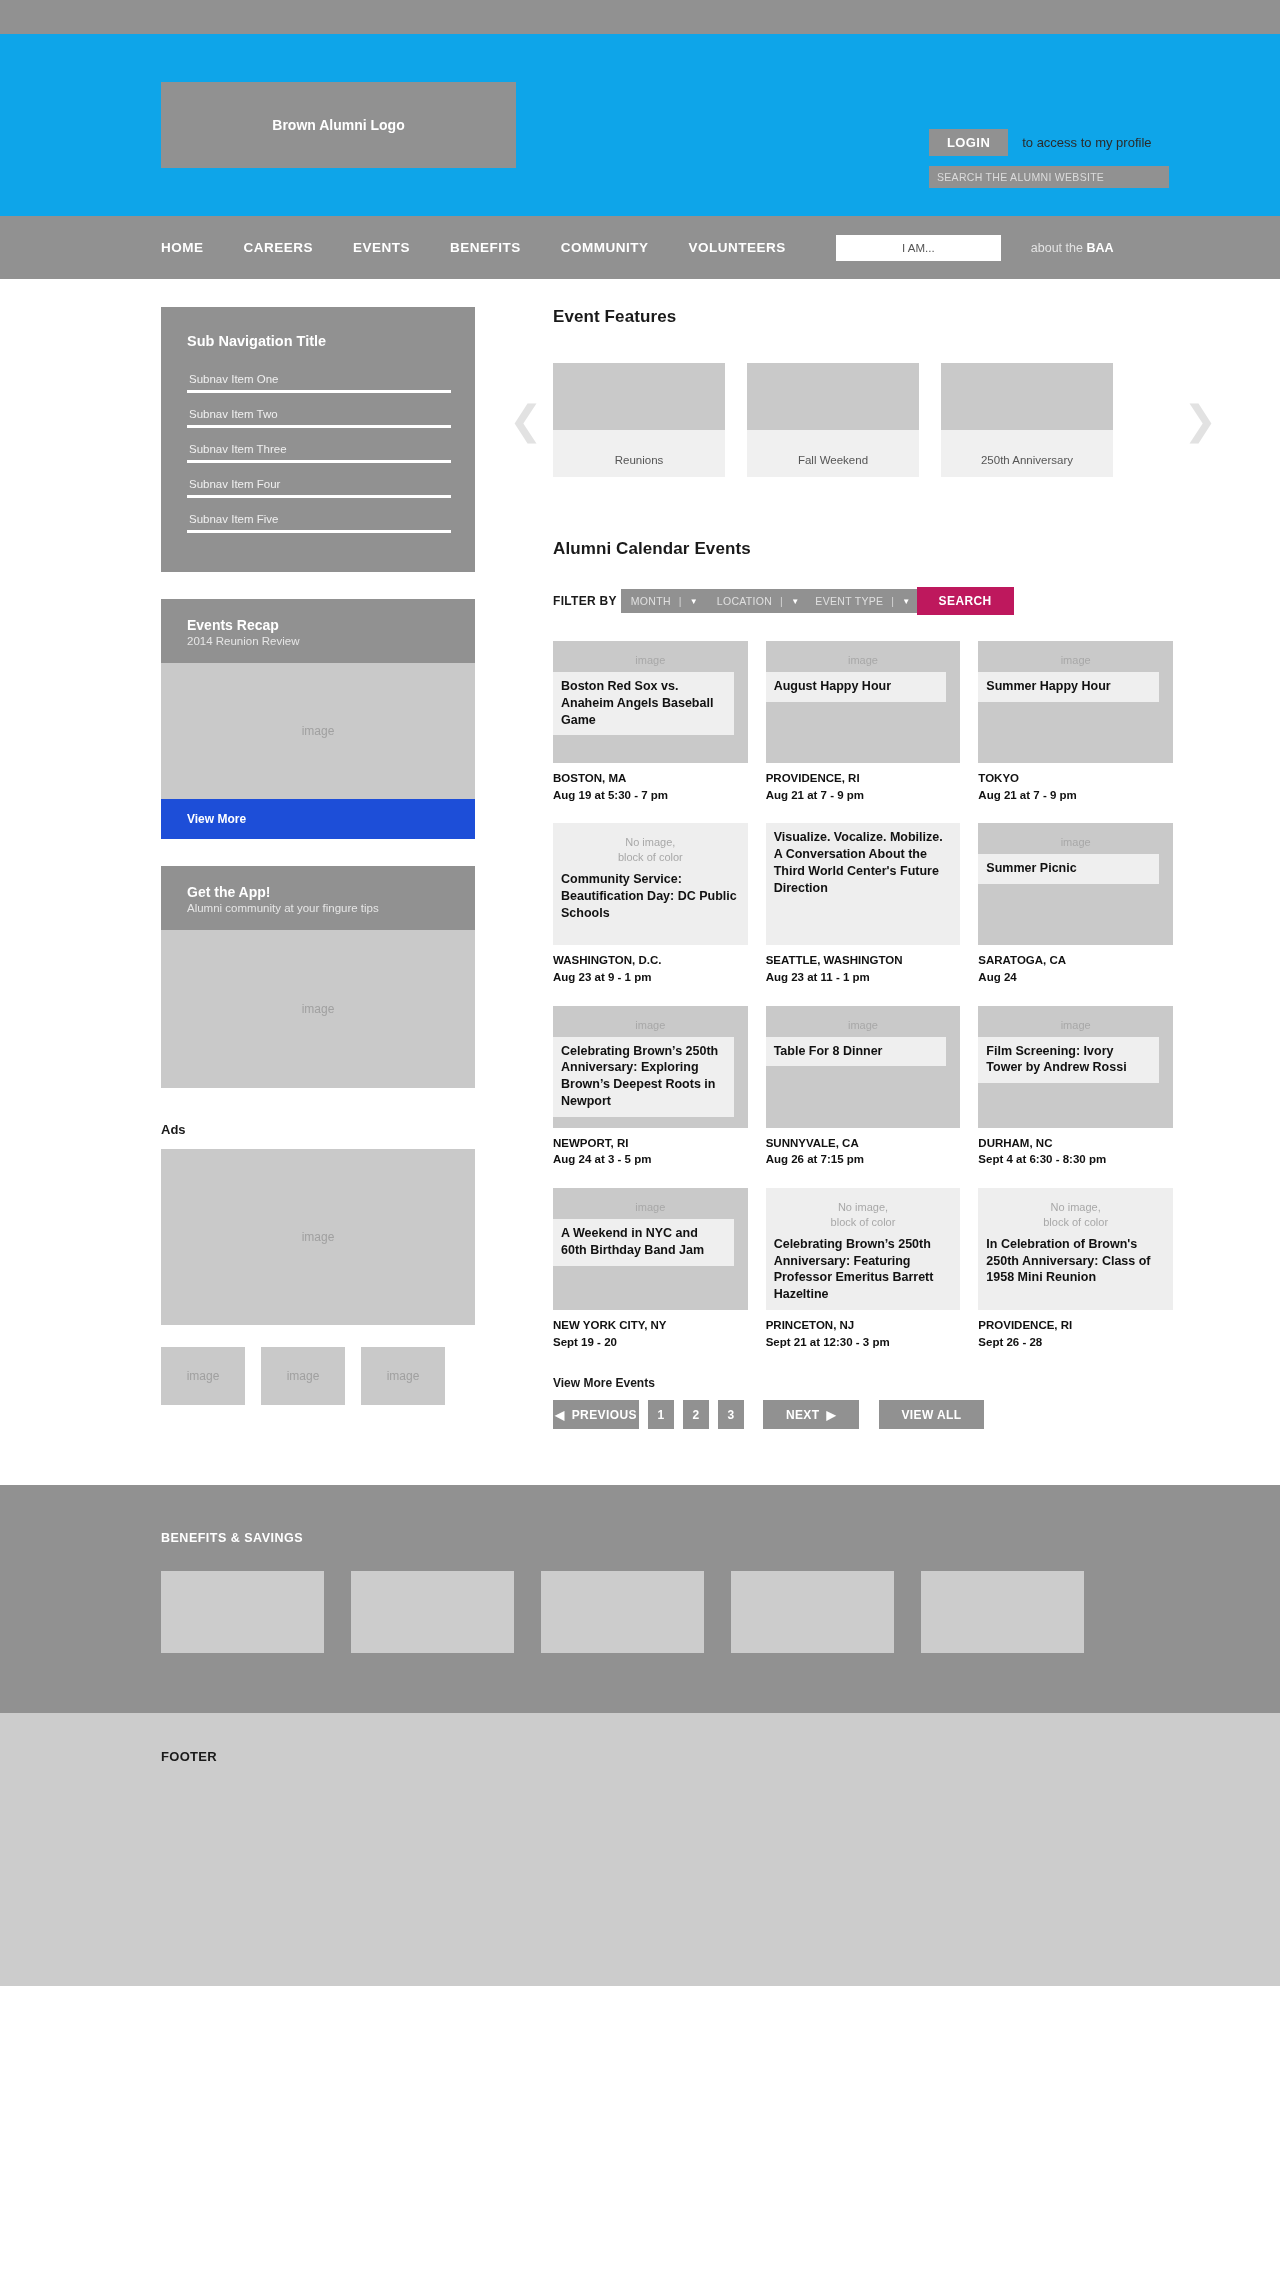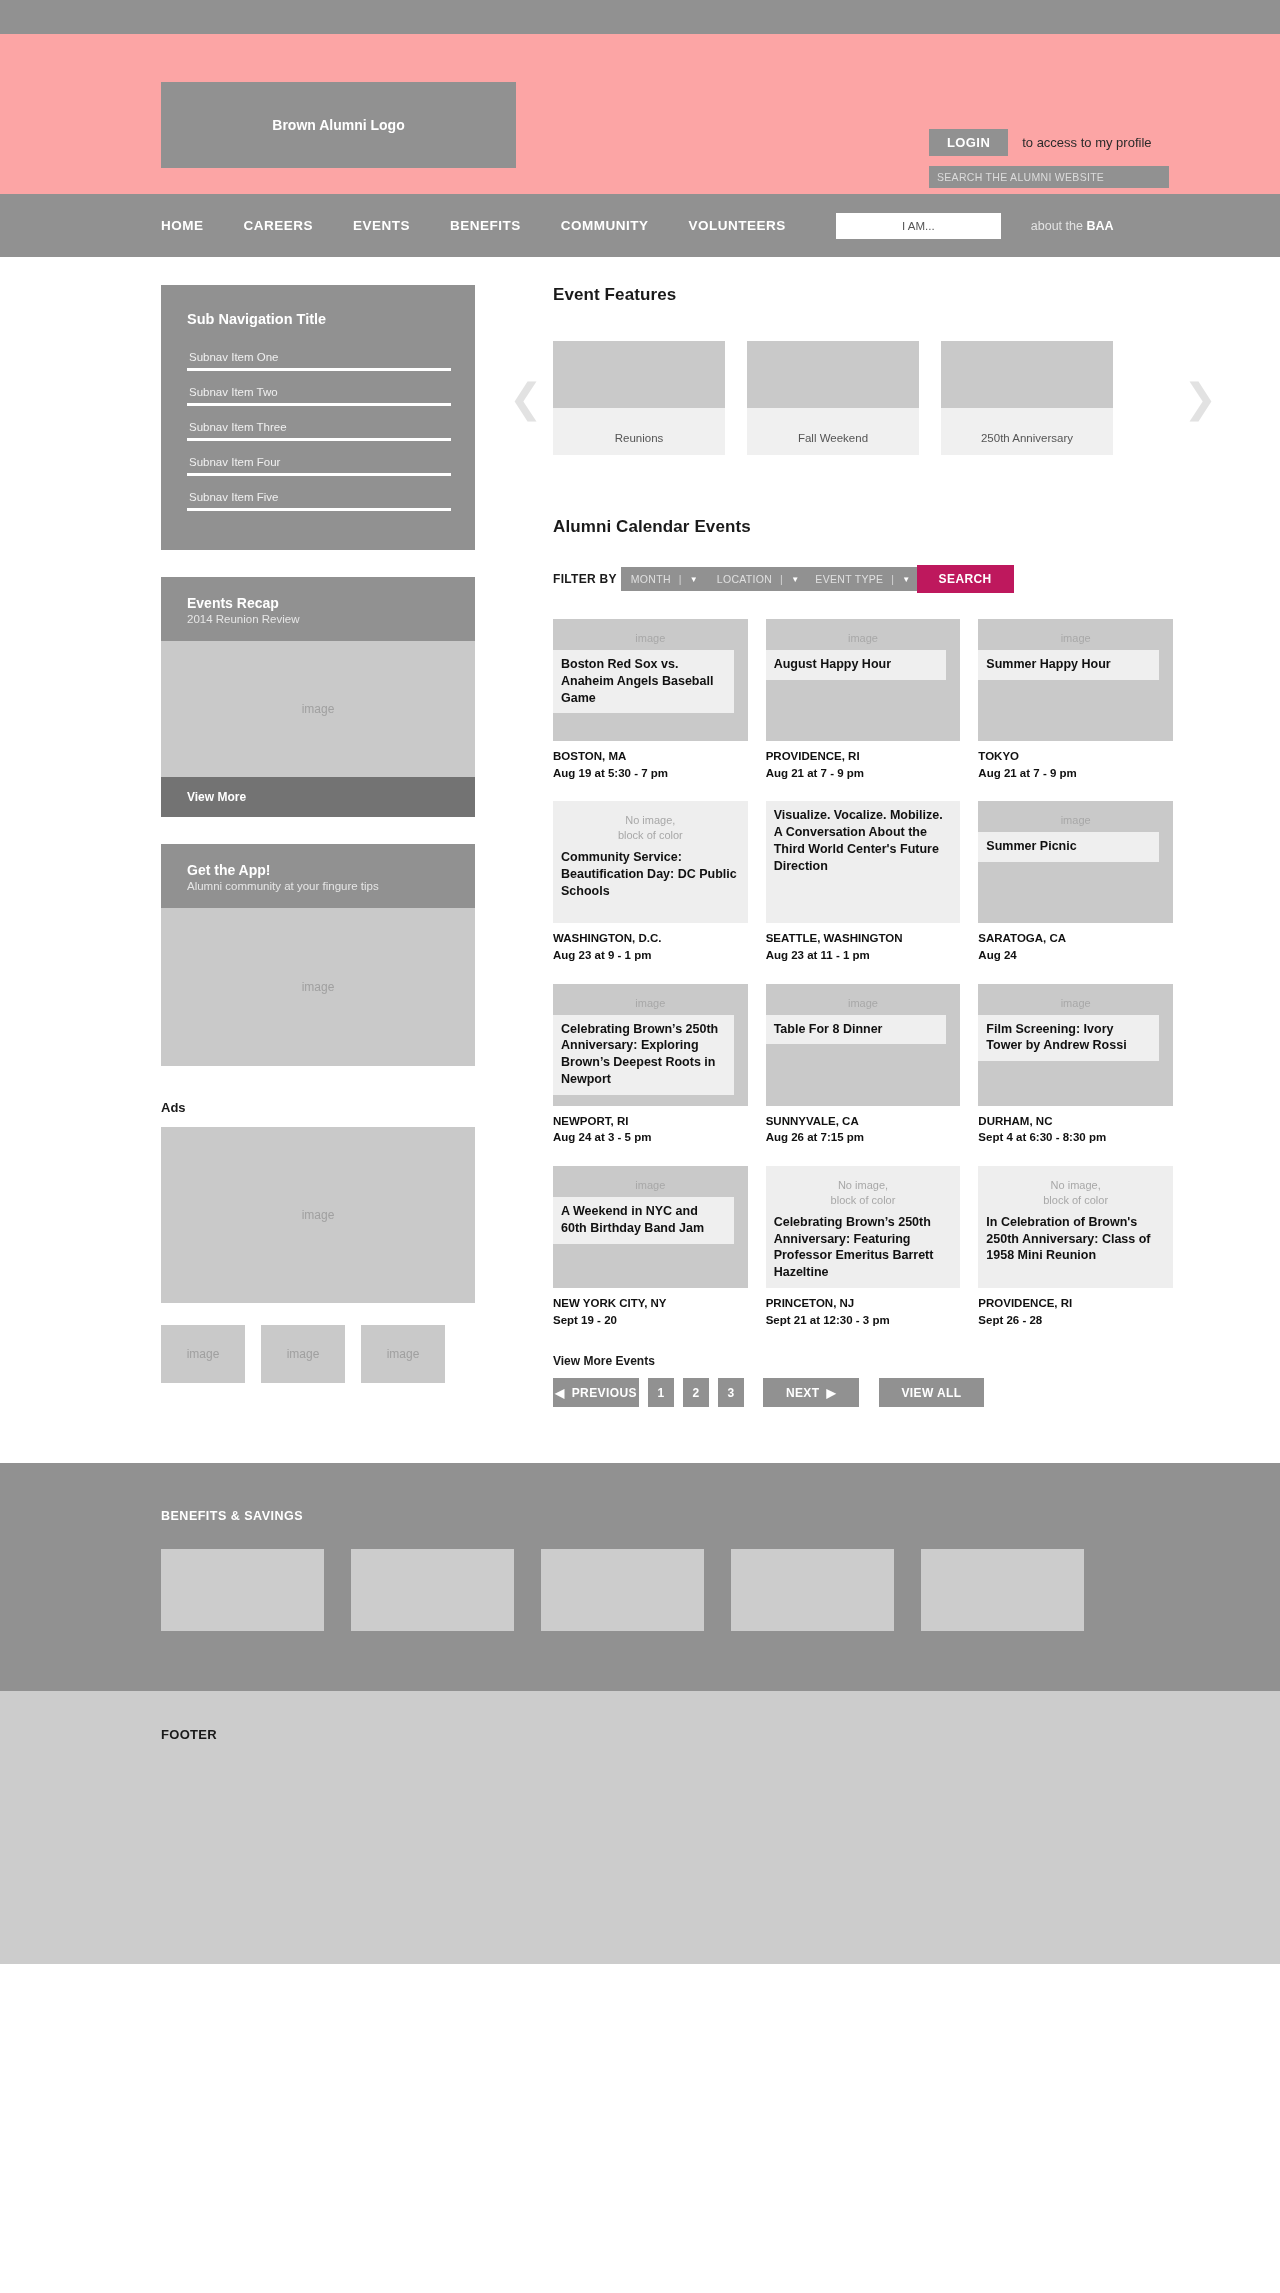--- a/index.html
+++ b/index.html
@@ -22,22 +22,22 @@
     text-align: center;
     line-height: 1.35;
   }
 
   
   .topstrip { height: 34px; background: #919191; }
 
   
   .header {
     position: relative;
-    height: 160px;
-    background: #fca5a5;
+    height: 182px;
+    background: #0ea5e9;
   }
   .logo-box {
     position: absolute;
     left: 161px; top: 48px;
     width: 355px; height: 86px;
     background: #919191;
     color: #ffffff;
     display: flex; align-items: center; justify-content: center;
     font-size: 14px; font-weight: bold;
   }
@@ -127,21 +127,21 @@
     cursor: pointer;
   }
 
   
   .widget { margin-top: 27px; }
   .widget-head { background: #919191; padding: 18px 26px 16px 26px; }
   .widget-head h4 { color: #ffffff; font-size: 14px; font-weight: bold; }
   .widget-head p  { color: #e6e6e6; font-size: 11.5px; margin-top: 2px; }
   .widget-img { height: 136px; }
   .widget-foot {
-    background: #737373; padding: 13px 26px;
+    background: #1d4ed8; padding: 13px 26px;
     color: #ffffff; font-size: 12px; font-weight: bold; cursor: pointer;
   }
 
   
   .ads { margin-top: 34px; }
   .ads h4 { font-size: 13px; font-weight: bold; margin-bottom: 12px; }
   .ad-big { height: 176px; }
   .ad-thumbs { display: flex; gap: 16px; margin-top: 22px; }
   .ad-thumb { width: 84px; height: 58px; }
 

